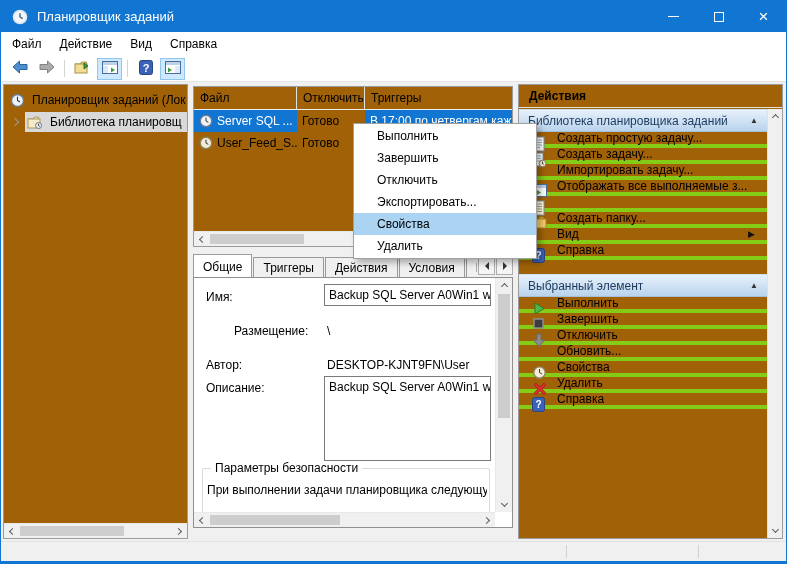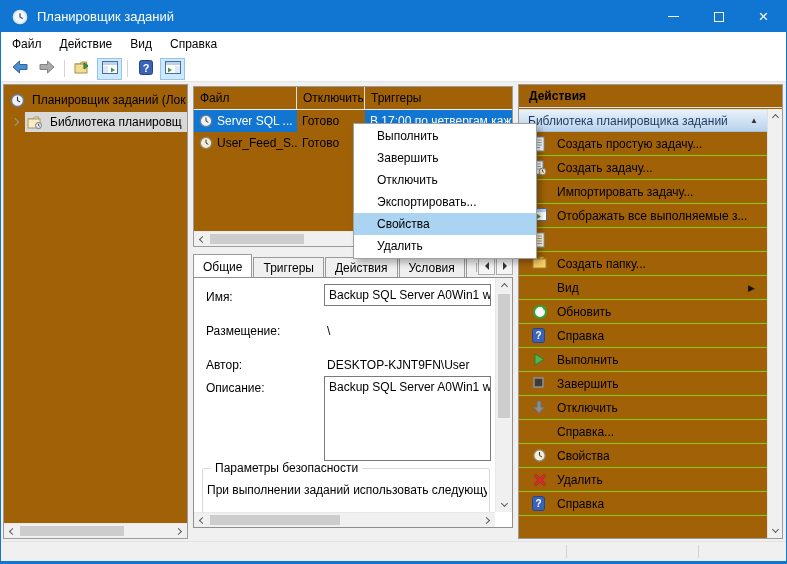--- a/index.html
+++ b/index.html
@@ -83,21 +83,21 @@
   .ctx-item.hl { background:#aad4f2; }
 
   
   .right-panel { left:517px; right:3px; top:2px; bottom:2px; overflow:hidden; }
   .pane-title { height:23px; display:flex; align-items:center; padding-left:10px; font-weight:bold; border-bottom:1px solid #e2e2e2; }
   .pane-scroll { position:absolute; top:24px; right:0; width:15px; bottom:0; background:#f0f0f0; border-left:1px solid #e0e0e0; }
   .pane-body { position:absolute; top:24px; left:0; right:15px; bottom:0; overflow:hidden; }
   .grp-header { height:23px; background:linear-gradient(#e7f1fb,#b9d3ec); border-top:1px solid #cfe0f0; border-bottom:1px solid #a3c0dd; display:flex; align-items:center; padding:0 9px; color:#1c3a5e; }
   .grp-header .caret { margin-left:auto; font-size:8px; color:#333; }
   .caret::before { content:"▲"; }
-  .act-item { height:24px; display:flex; align-items:center; padding-left:38px; border-bottom:1px solid #84cc16; position:relative; }
+  .act-item { height:16px; display:flex; align-items:center; padding-left:38px; border-bottom:4px solid #84cc16; position:relative; }
   .act-item .ic { position:absolute; left:13px; top:4px; display:flex; }
   .act-item .sub { margin-left:auto; margin-right:12px; font-size:9px; color:#111; }
   .sub::before { content:"▶"; }
   .grp2 { margin-top:14px; }
 
   
   .statusbar { position:absolute; bottom:0; left:0; right:0; height:20px; background:#f0f0f0; border-top:1px solid #e3e3e3; }
   .statusbar .div { position:absolute; top:3px; bottom:3px; width:1px; background:#d2d2d2; }
 </style>
 </head>
@@ -280,32 +280,32 @@
             </div>
           <div class="tab-arrow">
               <span class="tri-r"></span>
             </div>
         </div>
       </div>
       <div class="tab-content">
         <span class="fld-label" style="top:12px;">Имя:</span>
         <div class="textbox" style="top:6px;height:22px;">Backup SQL Server A0Win1 wee</div>
 
-        <span class="fld-label" style="top:46px;">Размещение:</span>
+        <span class="fld-label" style="top:46px;margin-left:28px;">Размещение:</span>
         <span class="plain-val" style="top:46px;">\</span>
 
         <span class="fld-label" style="top:80px;">Автор:</span>
         <span class="plain-val" style="top:80px;">DESKTOP-KJNT9FN\User</span>
 
         <span class="fld-label" style="top:103px;">Описание:</span>
         <div class="textbox" style="top:98px;height:85px;">Backup SQL Server A0Win1 wee</div>
 
         <div class="groupbox">
           <span class="legend">Параметры безопасности</span>
-          <span class="gtext">При выполнении заданий использовать следующу</span>
+          <span class="gtext">При выполнении задачи планировщика следующу</span>
         </div>
 
         <div class="vscroll" style="bottom:15px;width:17px;">
           <div class="sb-btn" style="top:0;left:1px;">
               <span class="chev u"></span>
             </div>
           <div class="thumb" style="top:16px;height:124px;"></div>
           <div class="sb-btn" style="bottom:0;left:1px;">
               <span class="chev d"></span>
             </div>
@@ -379,37 +379,32 @@
               </svg>
             </span>
           <span>Создать папку...</span>
         </div>
         <div class="act-item">
           <span>Вид</span>
           <span class="sub"></span>
         </div>
         <div class="act-item">
           <span class="ic">
-              <svg width="16" height="16">
-                <circle cx="8" cy="8" r="6" fill="#fff" stroke="#35a035" stroke-width="2.2"></circle>
-                <path d="M11 1.5 l4 2 -3.5 3 z" fill="#35a035"></path>
-              </svg>
-            </span>
-          <span>Обновить</span>
-        </div>
-        <div class="act-item">
-          <span class="ic">
               <svg width="13" height="15">
                 <rect x="0.5" y="0.5" width="12" height="14" rx="2" fill="#3a62b8" stroke="#27457f"></rect>
                 <text x="6.5" y="11" text-anchor="middle" fill="#fff" font-size="10" font-weight="bold" font-family="Liberation Sans, sans-serif">?</text>
               </svg>
             </span>
           <span>Справка</span>
         </div>
 
+        <div class="grp-header grp2">
+          <span>Выбранный элемент</span>
+          <span class="caret"></span>
+        </div>
         <div class="act-item">
           <span class="ic">
               <svg width="14" height="15">
                 <path d="M3 2 l9 5.5 -9 5.5 z" fill="#4db84d" stroke="#2d7d2d"></path>
               </svg>
             </span>
           <span>Выполнить</span>
         </div>
         <div class="act-item">
           <span class="ic">
@@ -421,21 +416,21 @@
         </div>
         <div class="act-item">
           <span class="ic">
               <svg width="14" height="15">
                 <path d="M5 1 h4 v6 h3.5 L7 13.5 L1.5 7 H5 Z" fill="#8c8c8c" stroke="#6b6b6b"></path>
               </svg>
             </span>
           <span>Отключить</span>
         </div>
         <div class="act-item">
-          <span>Справка...</span>
+          <span>Обновить...</span>
         </div>
         <div class="act-item">
           <span class="ic">
               <svg width="15" height="15">
                 <circle cx="7.5" cy="7.5" r="5.7" fill="#f3ecd8" stroke="#8a8364" stroke-width="1.3"></circle>
                 <path d="M7.5 4 V7.5 L10 9" stroke="#333" stroke-width="1" fill="none"></path>
               </svg>
             </span>
           <span>Свойства</span>
         </div>

